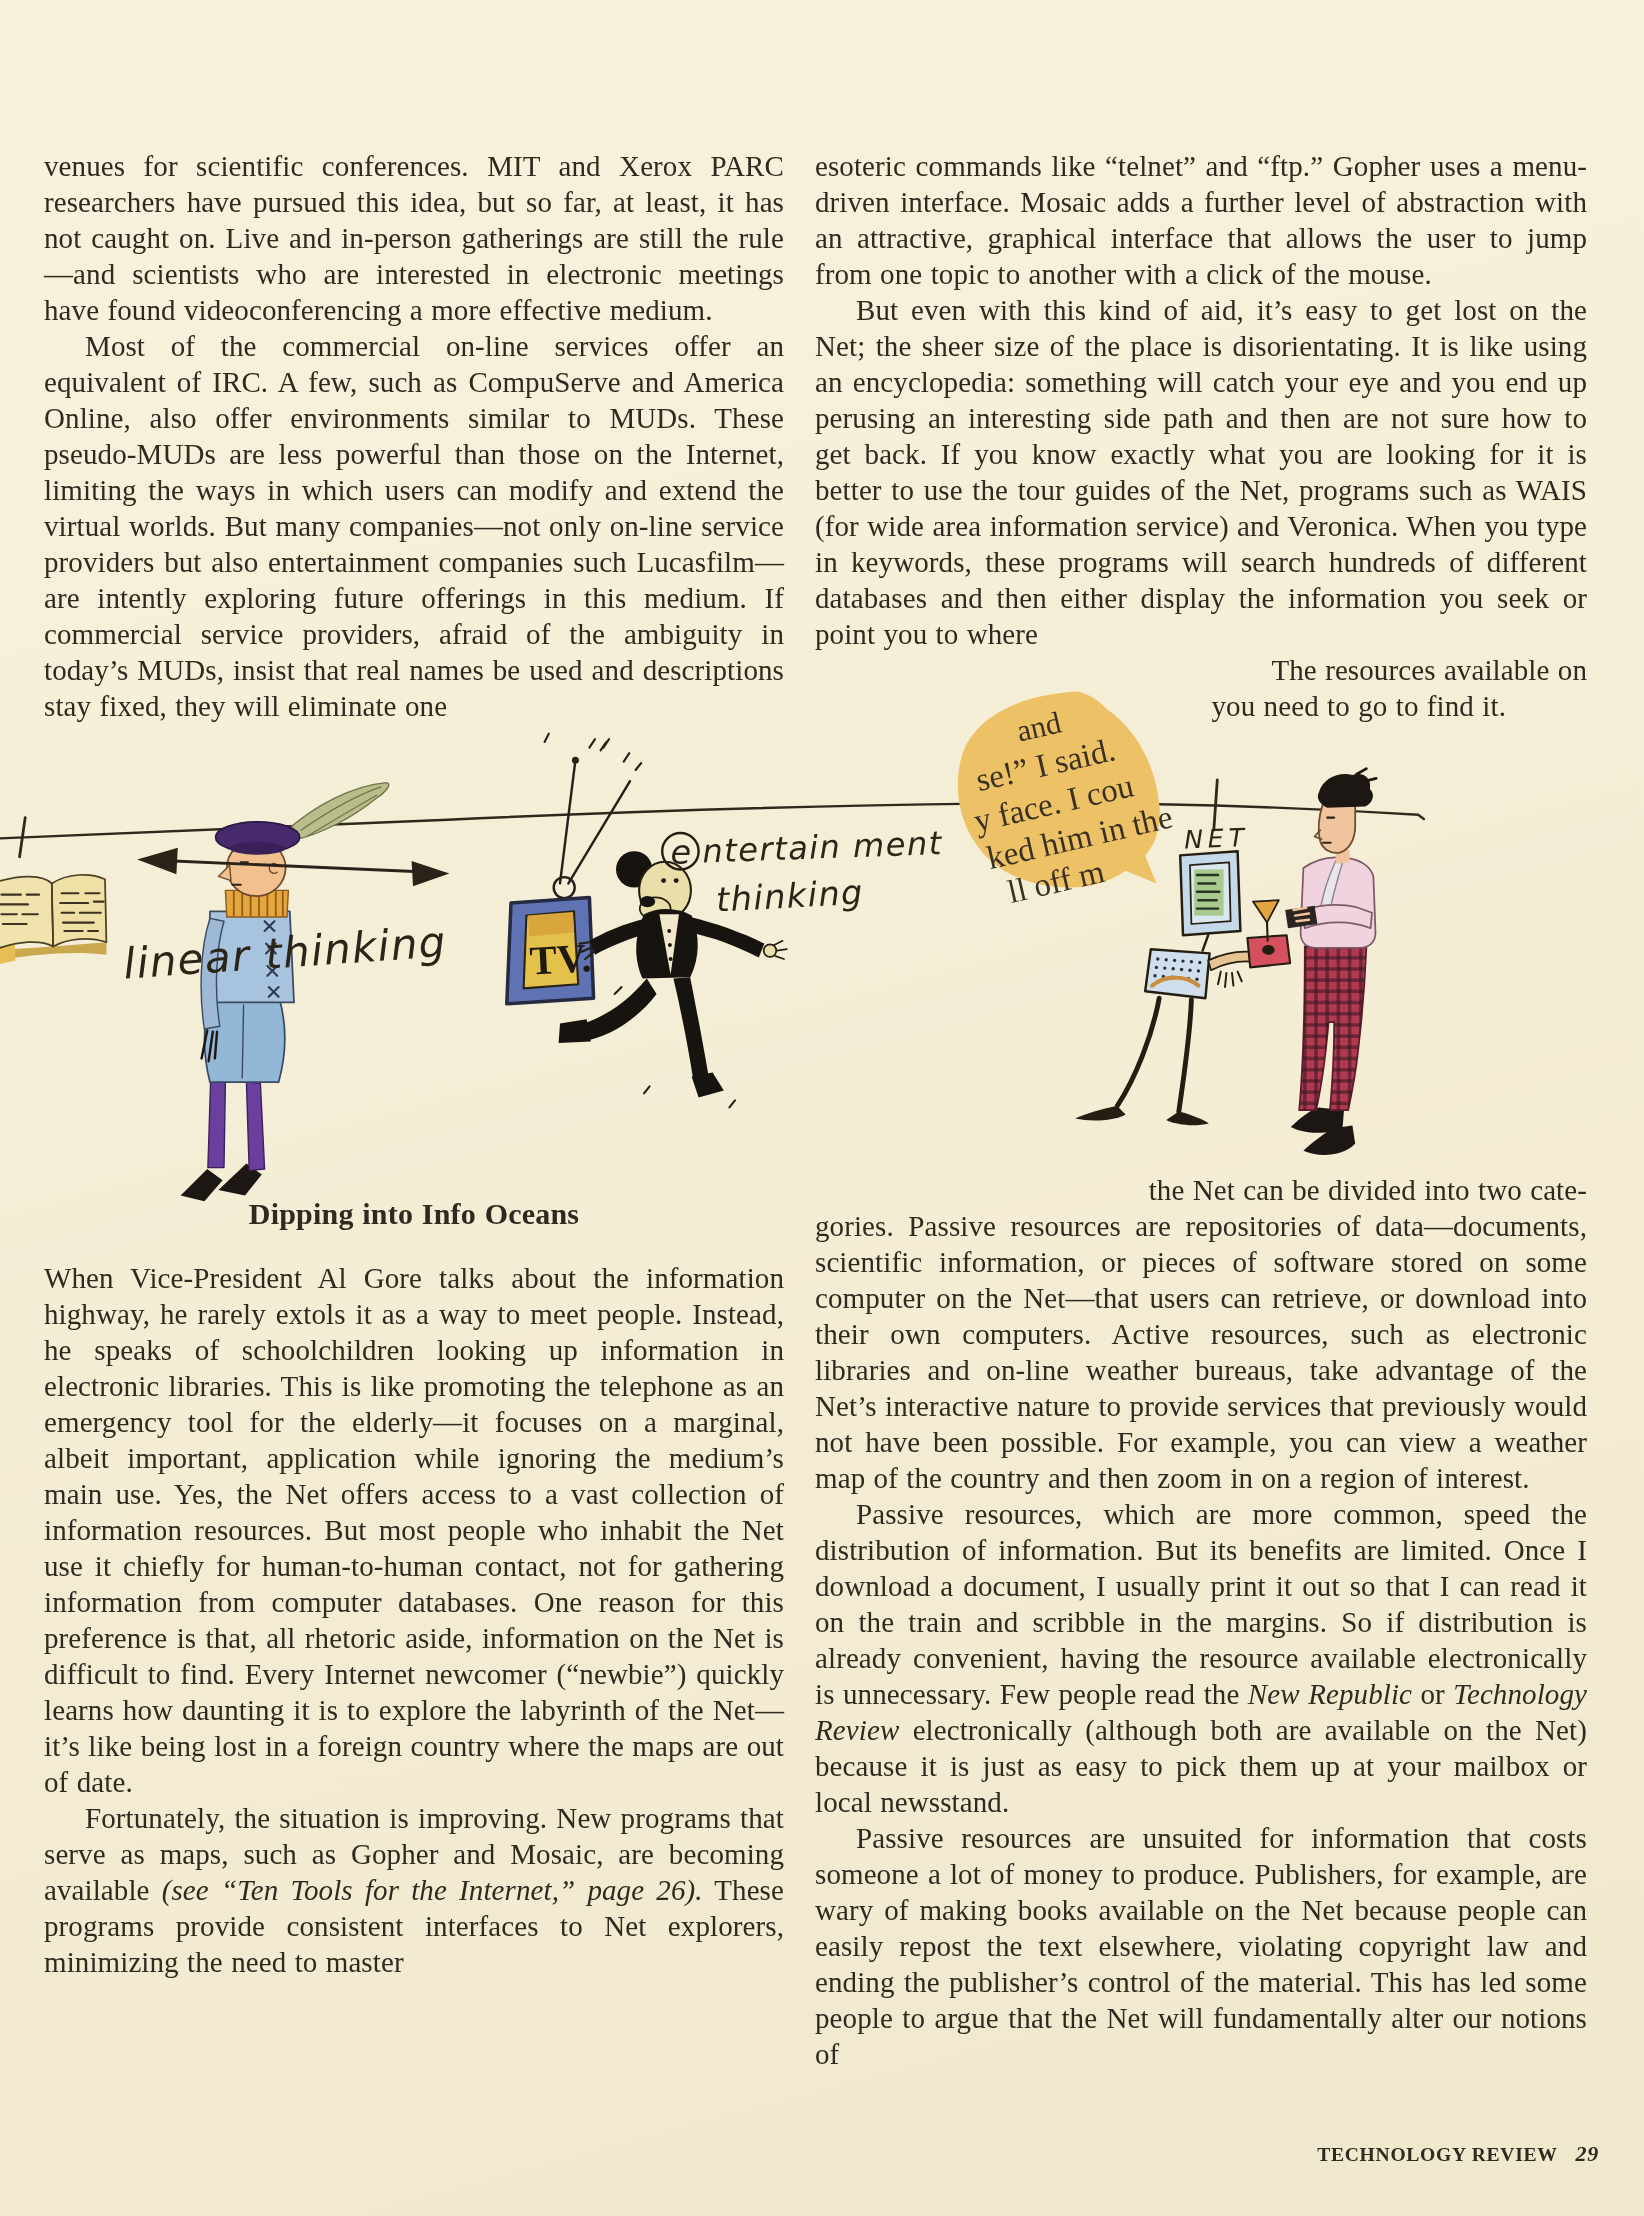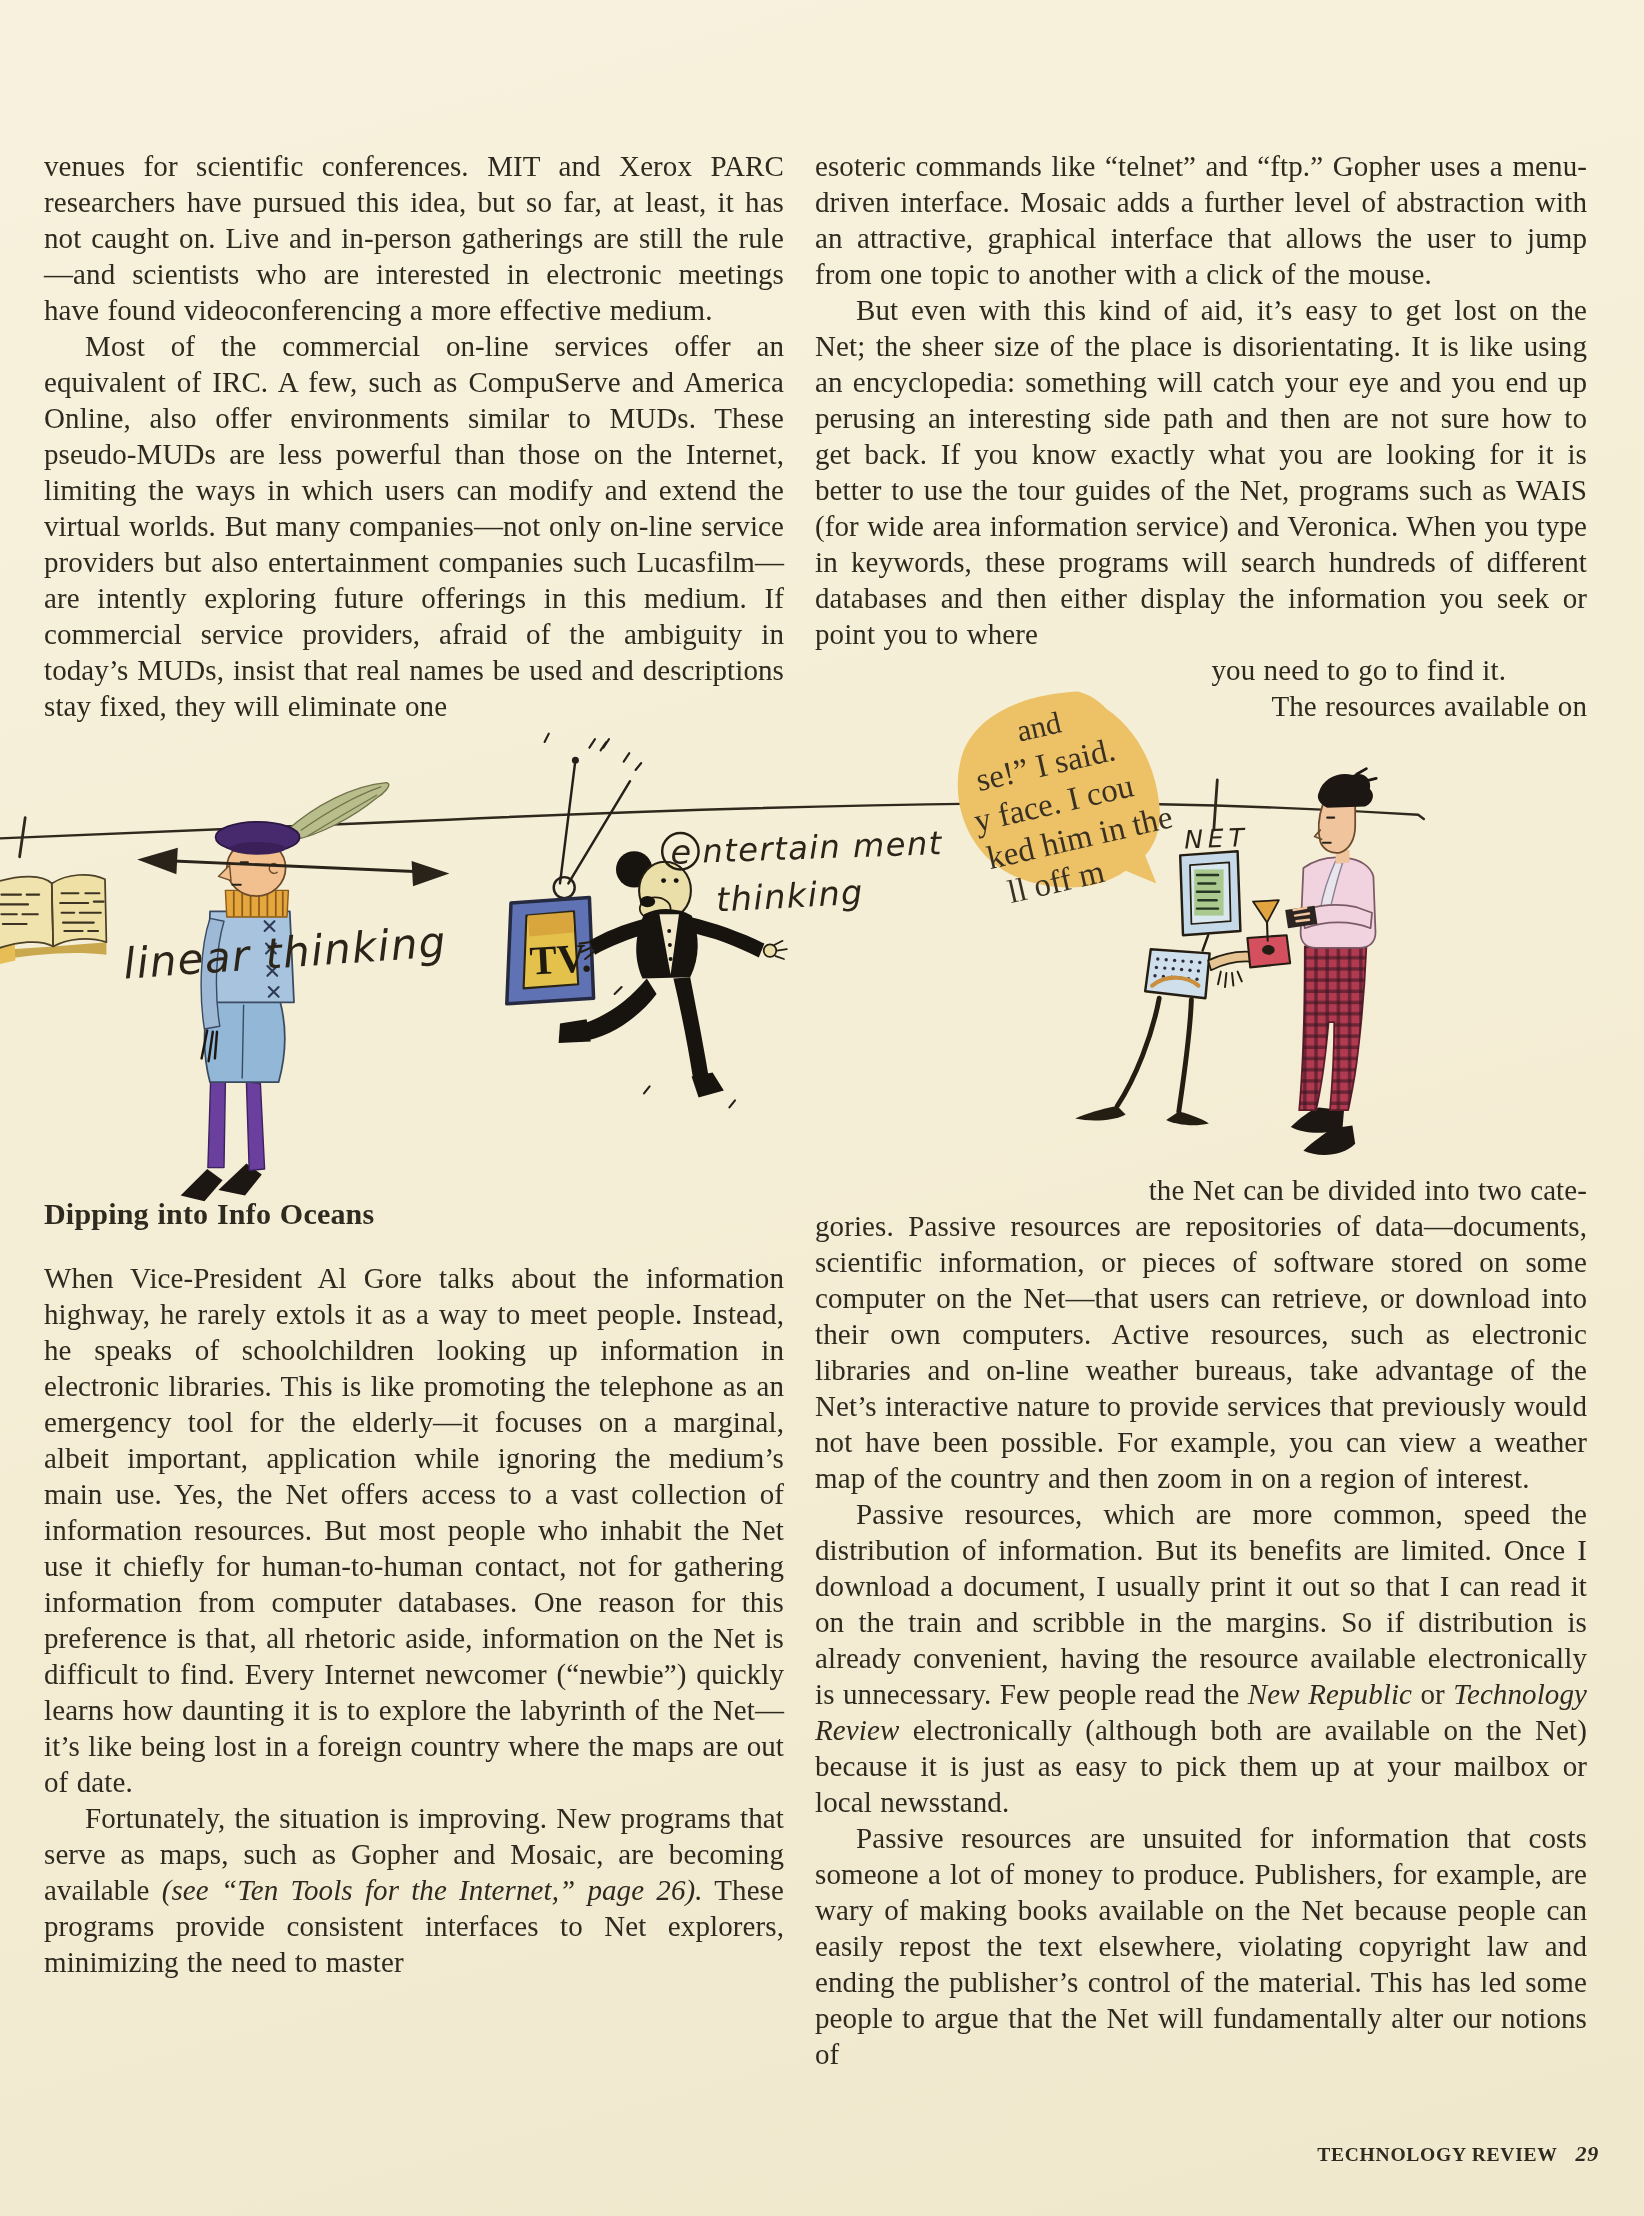--- a/index.html
+++ b/index.html
@@ -4,21 +4,21 @@
 <style>
   html,body{margin:0;padding:0;background:#777;}
   .page{position:relative;width:1645px;height:2216px;overflow:hidden;
         background:linear-gradient(165deg,#f8f1dd 0%,#f5eed6 45%,#f0e8cd 100%);
         font-family:"Liberation Serif",serif;color:#2f2a20;}
   .tcol{position:absolute;font-size:29px;line-height:36px;text-align:justify;
         letter-spacing:0.1px;word-spacing:1px;margin-top:44px;}
   .tcol p{margin:0;padding:0;}
   p.ind{text-indent:41px;}
   .figure-spacer{float:left;width:279px;height:107px;}
-  .section-heading{font-size:30px;font-weight:bold;margin:25px 0 28px;letter-spacing:0.2px;text-align:left;}
+  .section-heading{font-size:30px;font-weight:bold;margin:25px 0 28px;letter-spacing:0.2px;text-align:center;}
   .rt-line{text-align:right;}
   .rt-line.inset{padding-right:81px;}
   .rb-first{text-align:right;}
   .it{font-style:italic;}
   .footer{position:absolute;right:46px;top:2141px;font-size:19.6px;font-weight:bold;
           letter-spacing:0.7px;white-space:nowrap;}
   .footer .pageno{font-size:22px;margin-left:18px;font-style:italic;}
   .illu{position:absolute;left:0;top:665px;width:1645px;height:560px;}
   .hand{font-family:"DejaVu Sans",sans-serif;font-style:italic;fill:#2c2419;}
   .bubtxt{font-family:"Liberation Serif",serif;fill:#3a3122;}
@@ -29,22 +29,22 @@
 <div class="page">
 
   <div class="tcol" style="left:44px;top:104px;width:740px;">
     <p>venues for scientific conferences. MIT and Xerox PARC researchers have pursued this idea, but so far, at least, it has not caught on. Live and in-person gatherings are still the rule—and scientists who are interested in electronic meetings have found videoconferencing a more effective medium.</p>
     <p class="ind">Most of the commercial on-line services offer an equivalent of IRC. A few, such as CompuServe and America Online, also offer environments similar to MUDs. These pseudo-MUDs are less powerful than those on the Internet, limiting the ways in which users can modify and extend the virtual worlds. But many companies—not only on-line service providers but also entertainment companies such Lucasfilm—are intently exploring future offerings in this medium. If commercial service providers, afraid of the ambiguity in today’s MUDs, insist that real names be used and descriptions stay fixed, they will eliminate one</p>
   </div>
 
   <div class="tcol" style="left:815px;top:104px;width:772px;">
     <p>esoteric commands like “telnet” and “ftp.” Gopher uses a menu-driven interface. Mosaic adds a further level of abstraction with an attractive, graphical interface that allows the user to jump from one topic to another with a click of the mouse.</p>
     <p class="ind">But even with this kind of aid, it’s easy to get lost on the Net; the sheer size of the place is disorientating. It is like using an encyclopedia: something will catch your eye and you end up perusing an interesting side path and then are not sure how to get back. If you know exactly what you are looking for it is better to use the tour guides of the Net, programs such as WAIS (for wide area information service) and Veronica. When you type in keywords, these programs will search hundreds of different databases and then either display the information you seek or point you to where</p>
+    <div class="rt-line">The resources available on</div>
     <div class="rt-line inset">you need to go to find it.</div>
-    <div class="rt-line">The resources available on</div>
   </div>
 
   <svg class="illu" viewBox="0 950 2350 800">
     <g stroke-linecap="round" stroke-linejoin="round">
 
       <g>
         <path d="M -8 1198 C 200 1191, 420 1181, 640 1171 C 900 1159, 1150 1151, 1400 1148 C 1600 1146, 1820 1151, 2026 1164 L 2034 1170" fill="none" stroke="#2f281d" stroke-width="3.5"></path>
         <path d="M 36 1168 L 28 1224" fill="none" stroke="#2f281d" stroke-width="4"></path>
         <path d="M 1739 1114 L 1734 1186" fill="none" stroke="#2f281d" stroke-width="4"></path>
       </g>

